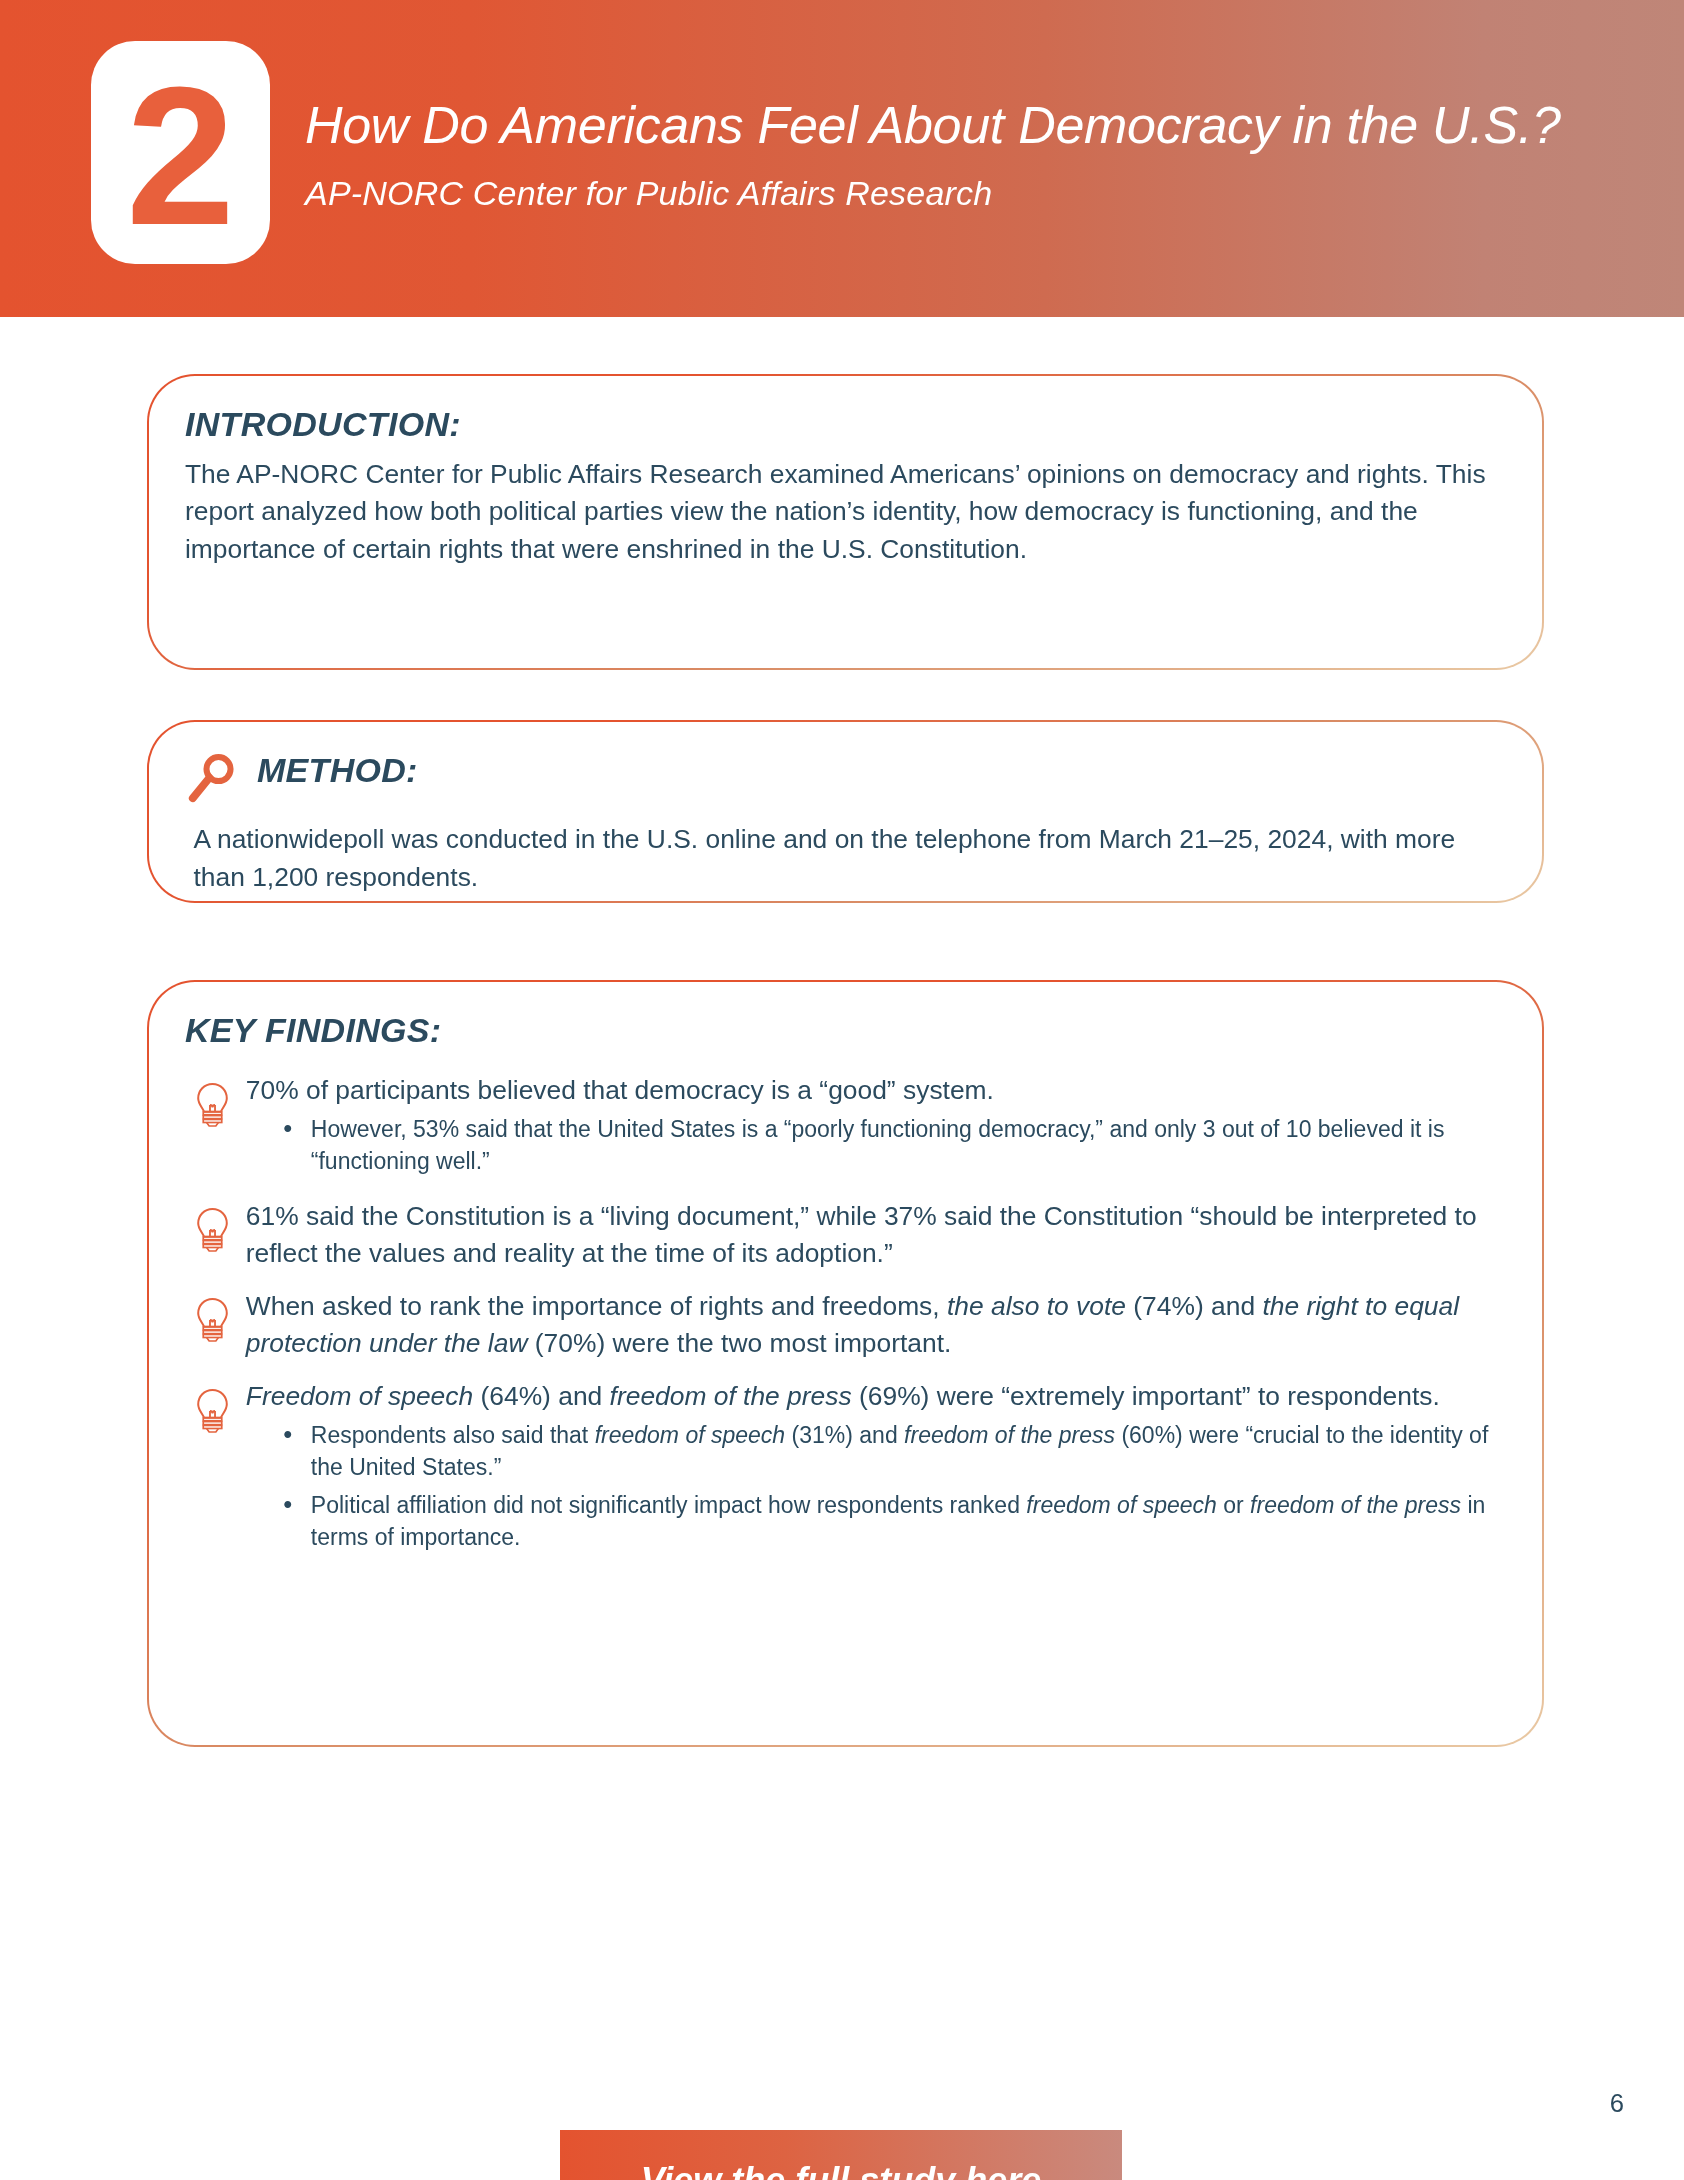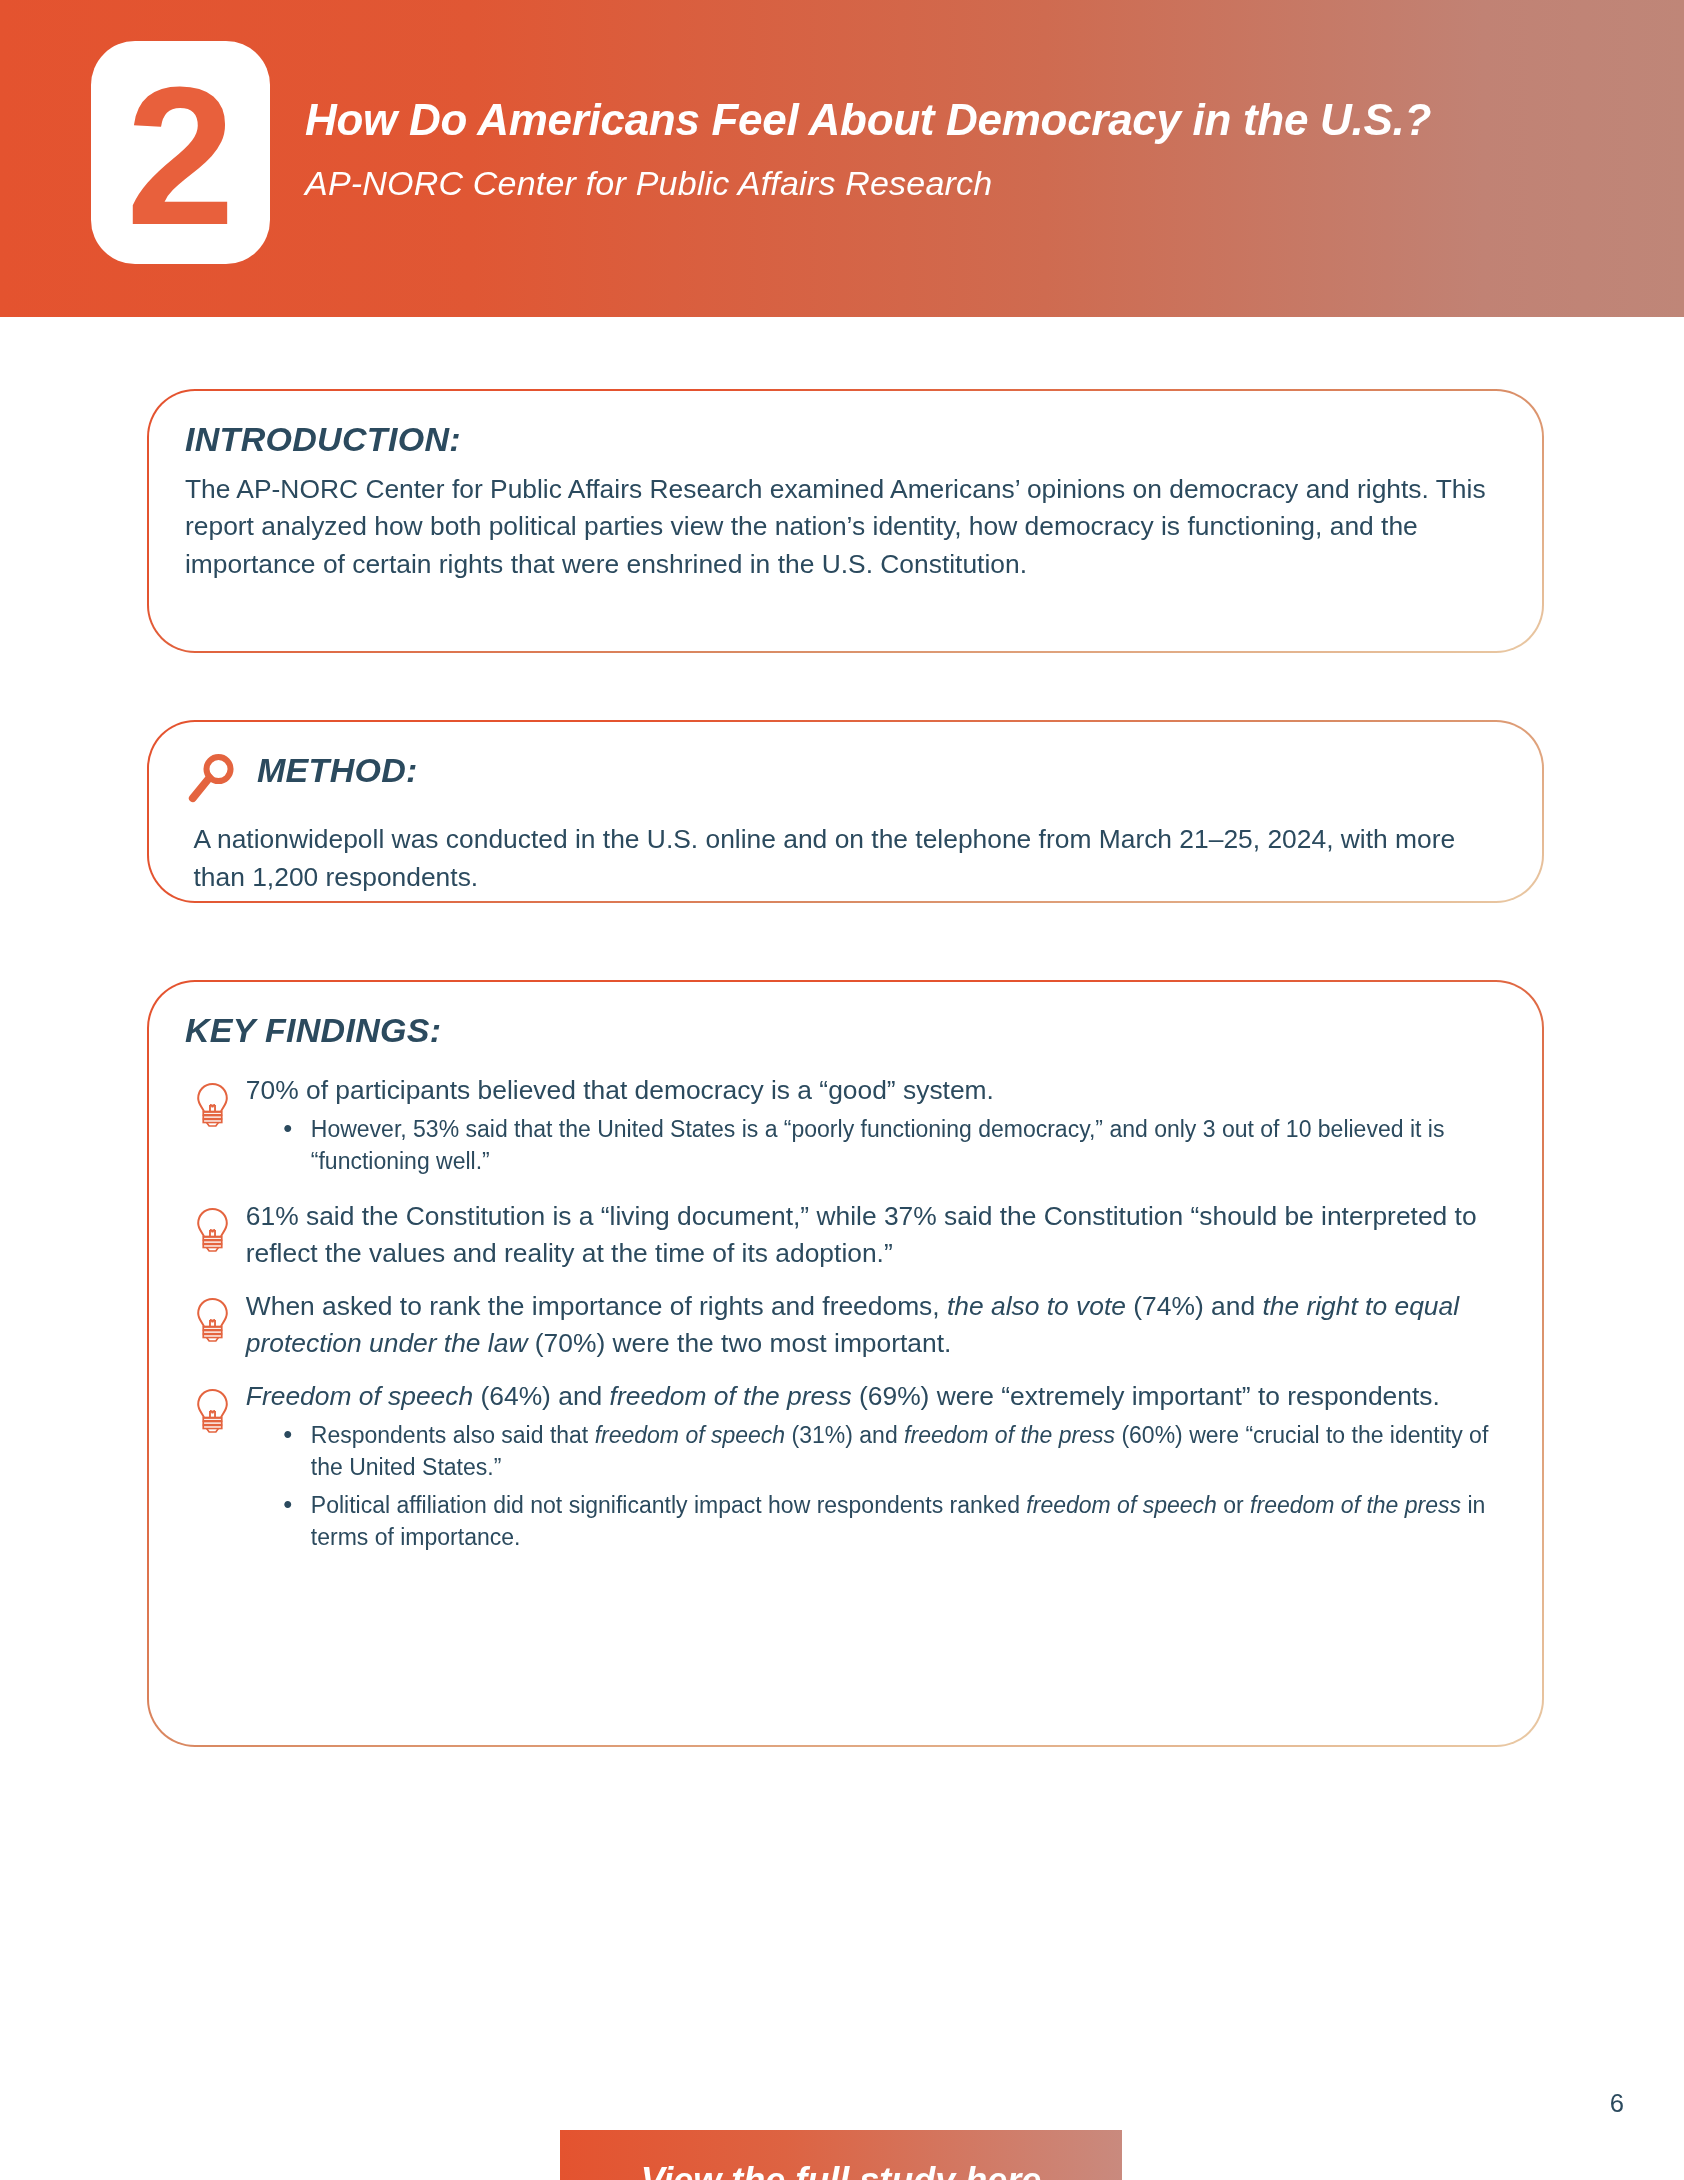--- a/index.html
+++ b/index.html
@@ -48,22 +48,22 @@
     top: 5.1px;
   }
 
   .header-text {
     position: absolute;
     left: 305px; top: 95px;
     width: 1329px;
   }
   .header-title {
     font-family: "Liberation Sans", sans-serif;
-    font-size: 44px;
-    font-weight: 700;
+    font-size: 52px;
+    font-weight: 400;
     font-style: italic;
     color: #ffffff;
     letter-spacing: -0.3px;
     white-space: nowrap;
   }
   .header-subtitle {
     margin-top: 19px;
     font-family: "Liberation Sans", sans-serif;
     font-size: 34px;
     font-style: italic;
@@ -80,21 +80,21 @@
     background: #ffffff;
     border: 2.6px solid transparent;
     border-radius: 48px;
     background-image:
       linear-gradient(#ffffff, #ffffff),
       linear-gradient(160deg, #e4532f 0%, #e4532f 26%, #d98a63 62%, #e9c9a4 100%);
     background-origin: border-box;
     background-clip: padding-box, border-box;
   }
 
-  #intro-card  { top: 389px;  height: 264px; }
+  #intro-card  { top: 374px;  height: 296px; }
   #method-card { top: 720px;  height: 183px; }
   #key-card    { top: 980px; height: 767px; }
 
   .card-inner { padding: 29px 36px 17px 36px; }
 
   .section-heading {
     font-family: "Liberation Sans", sans-serif;
     font-size: 34px;
     font-weight: 700;
     font-style: italic;

